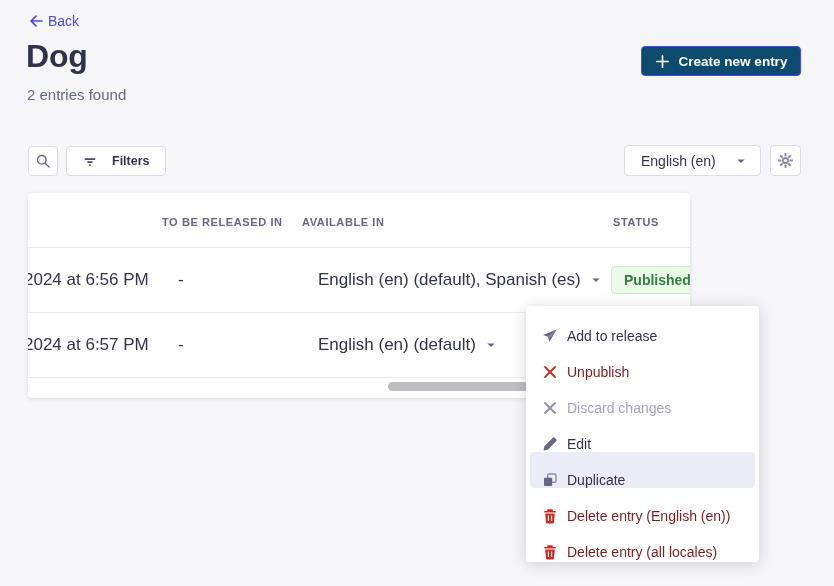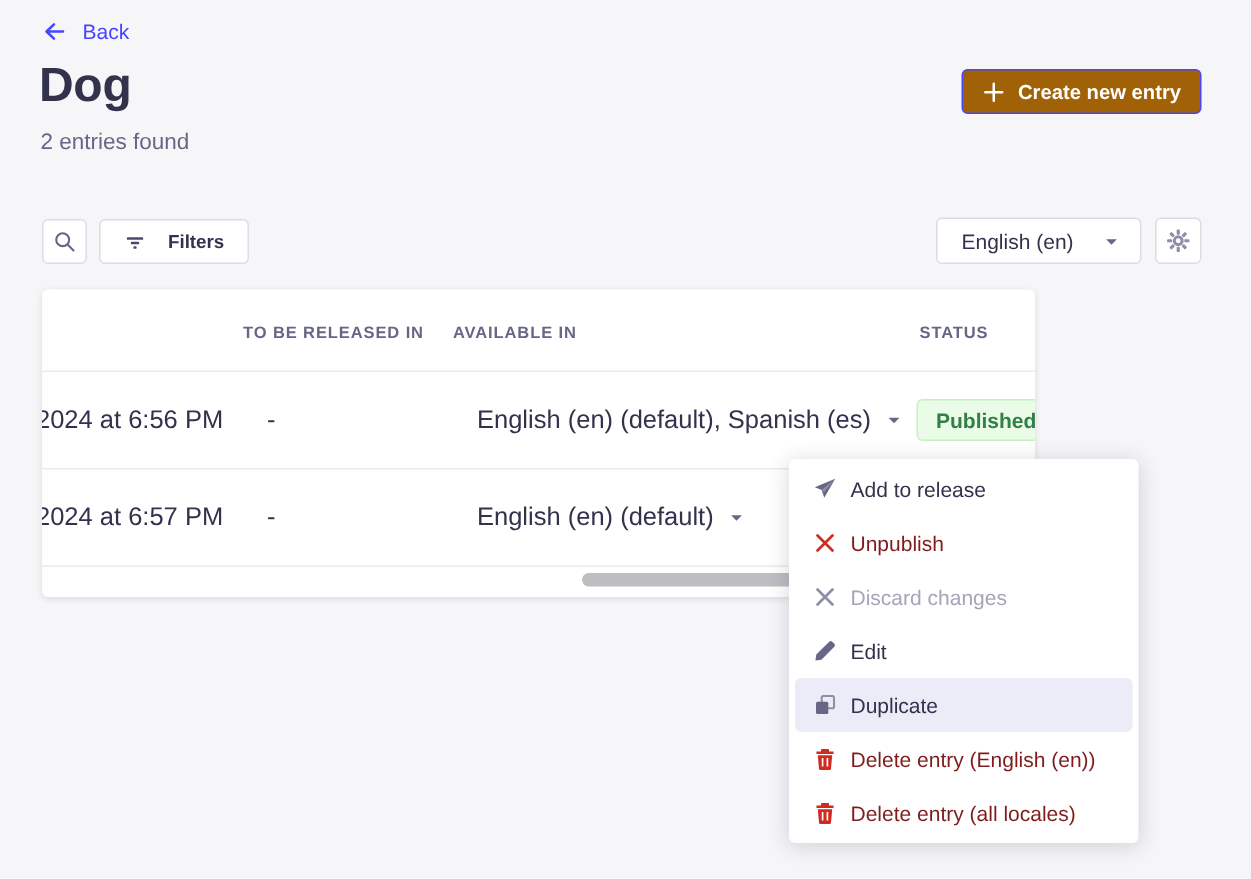--- a/index.html
+++ b/index.html
@@ -8,37 +8,37 @@
     position: relative;
     background: #f6f6f9;
     font-family: "Liberation Sans", sans-serif;
     overflow: hidden;
     color: #32324d;
   }
 
   
   .back-link {
     position: absolute; left: 28px; top: 13px;
-    display: inline-flex; align-items: center; gap: 11px;
+    display: inline-flex; align-items: center; gap: 4px;
     color: #4945ff; font-size: 14px; font-weight: 500;
     cursor: pointer; text-decoration: none;
   }
   .page-title {
     position: absolute; left: 26px; top: 38px;
     font-size: 32px; font-weight: 700; color: #32324d;
     letter-spacing: -0.2px;
   }
   .page-subtitle {
     position: absolute; left: 27px; top: 86px;
     font-size: 15px; color: #666687;
   }
   .create-btn {
     position: absolute; left: 641px; top: 46px;
     width: 160px; height: 30px;
-    background: #a16207; border: 1px solid #4945ff; border-radius: 4px;
+    background: #0c4a6e; border: 1px solid #4945ff; border-radius: 4px;
     color: #fff; font-size: 13.5px; font-weight: 600;
     display: flex; align-items: center; justify-content: center; gap: 9px;
     cursor: pointer; font-family: inherit;
   }
 
   
   .icon-btn {
     position: absolute; background: #fff;
     border: 1px solid #dcdce4; border-radius: 4px;
     display: flex; align-items: center; justify-content: center;
@@ -118,21 +118,21 @@
   
   .context-menu {
     position: absolute; left: 526px; top: 306px; width: 233px;
     background: #fff; border-radius: 4px;
     box-shadow: 0 2px 15px rgba(33,33,52,0.18);
     padding: 2px 0; z-index: 10;
   }
   .menu-item {
     height: 36px; margin: 0 4px; padding: 0 12px;
     border-radius: 4px;
-    display: flex; align-items: center; gap: 9px;
+    display: flex; align-items: flex-end; gap: 9px;
     font-size: 14px; color: #32324d; cursor: pointer;
     white-space: nowrap;
   }
   .menu-item.danger   { color: #7f1d1d; }
   .menu-item.disabled { color: #a5a5ba; cursor: default; }
   .menu-item.highlighted { background: #ecebf8; }
   .menu-item .mi-icon { width: 16px; height: 16px; flex: 0 0 16px; display: flex; }
 
   svg { display: block; }
 </style>

